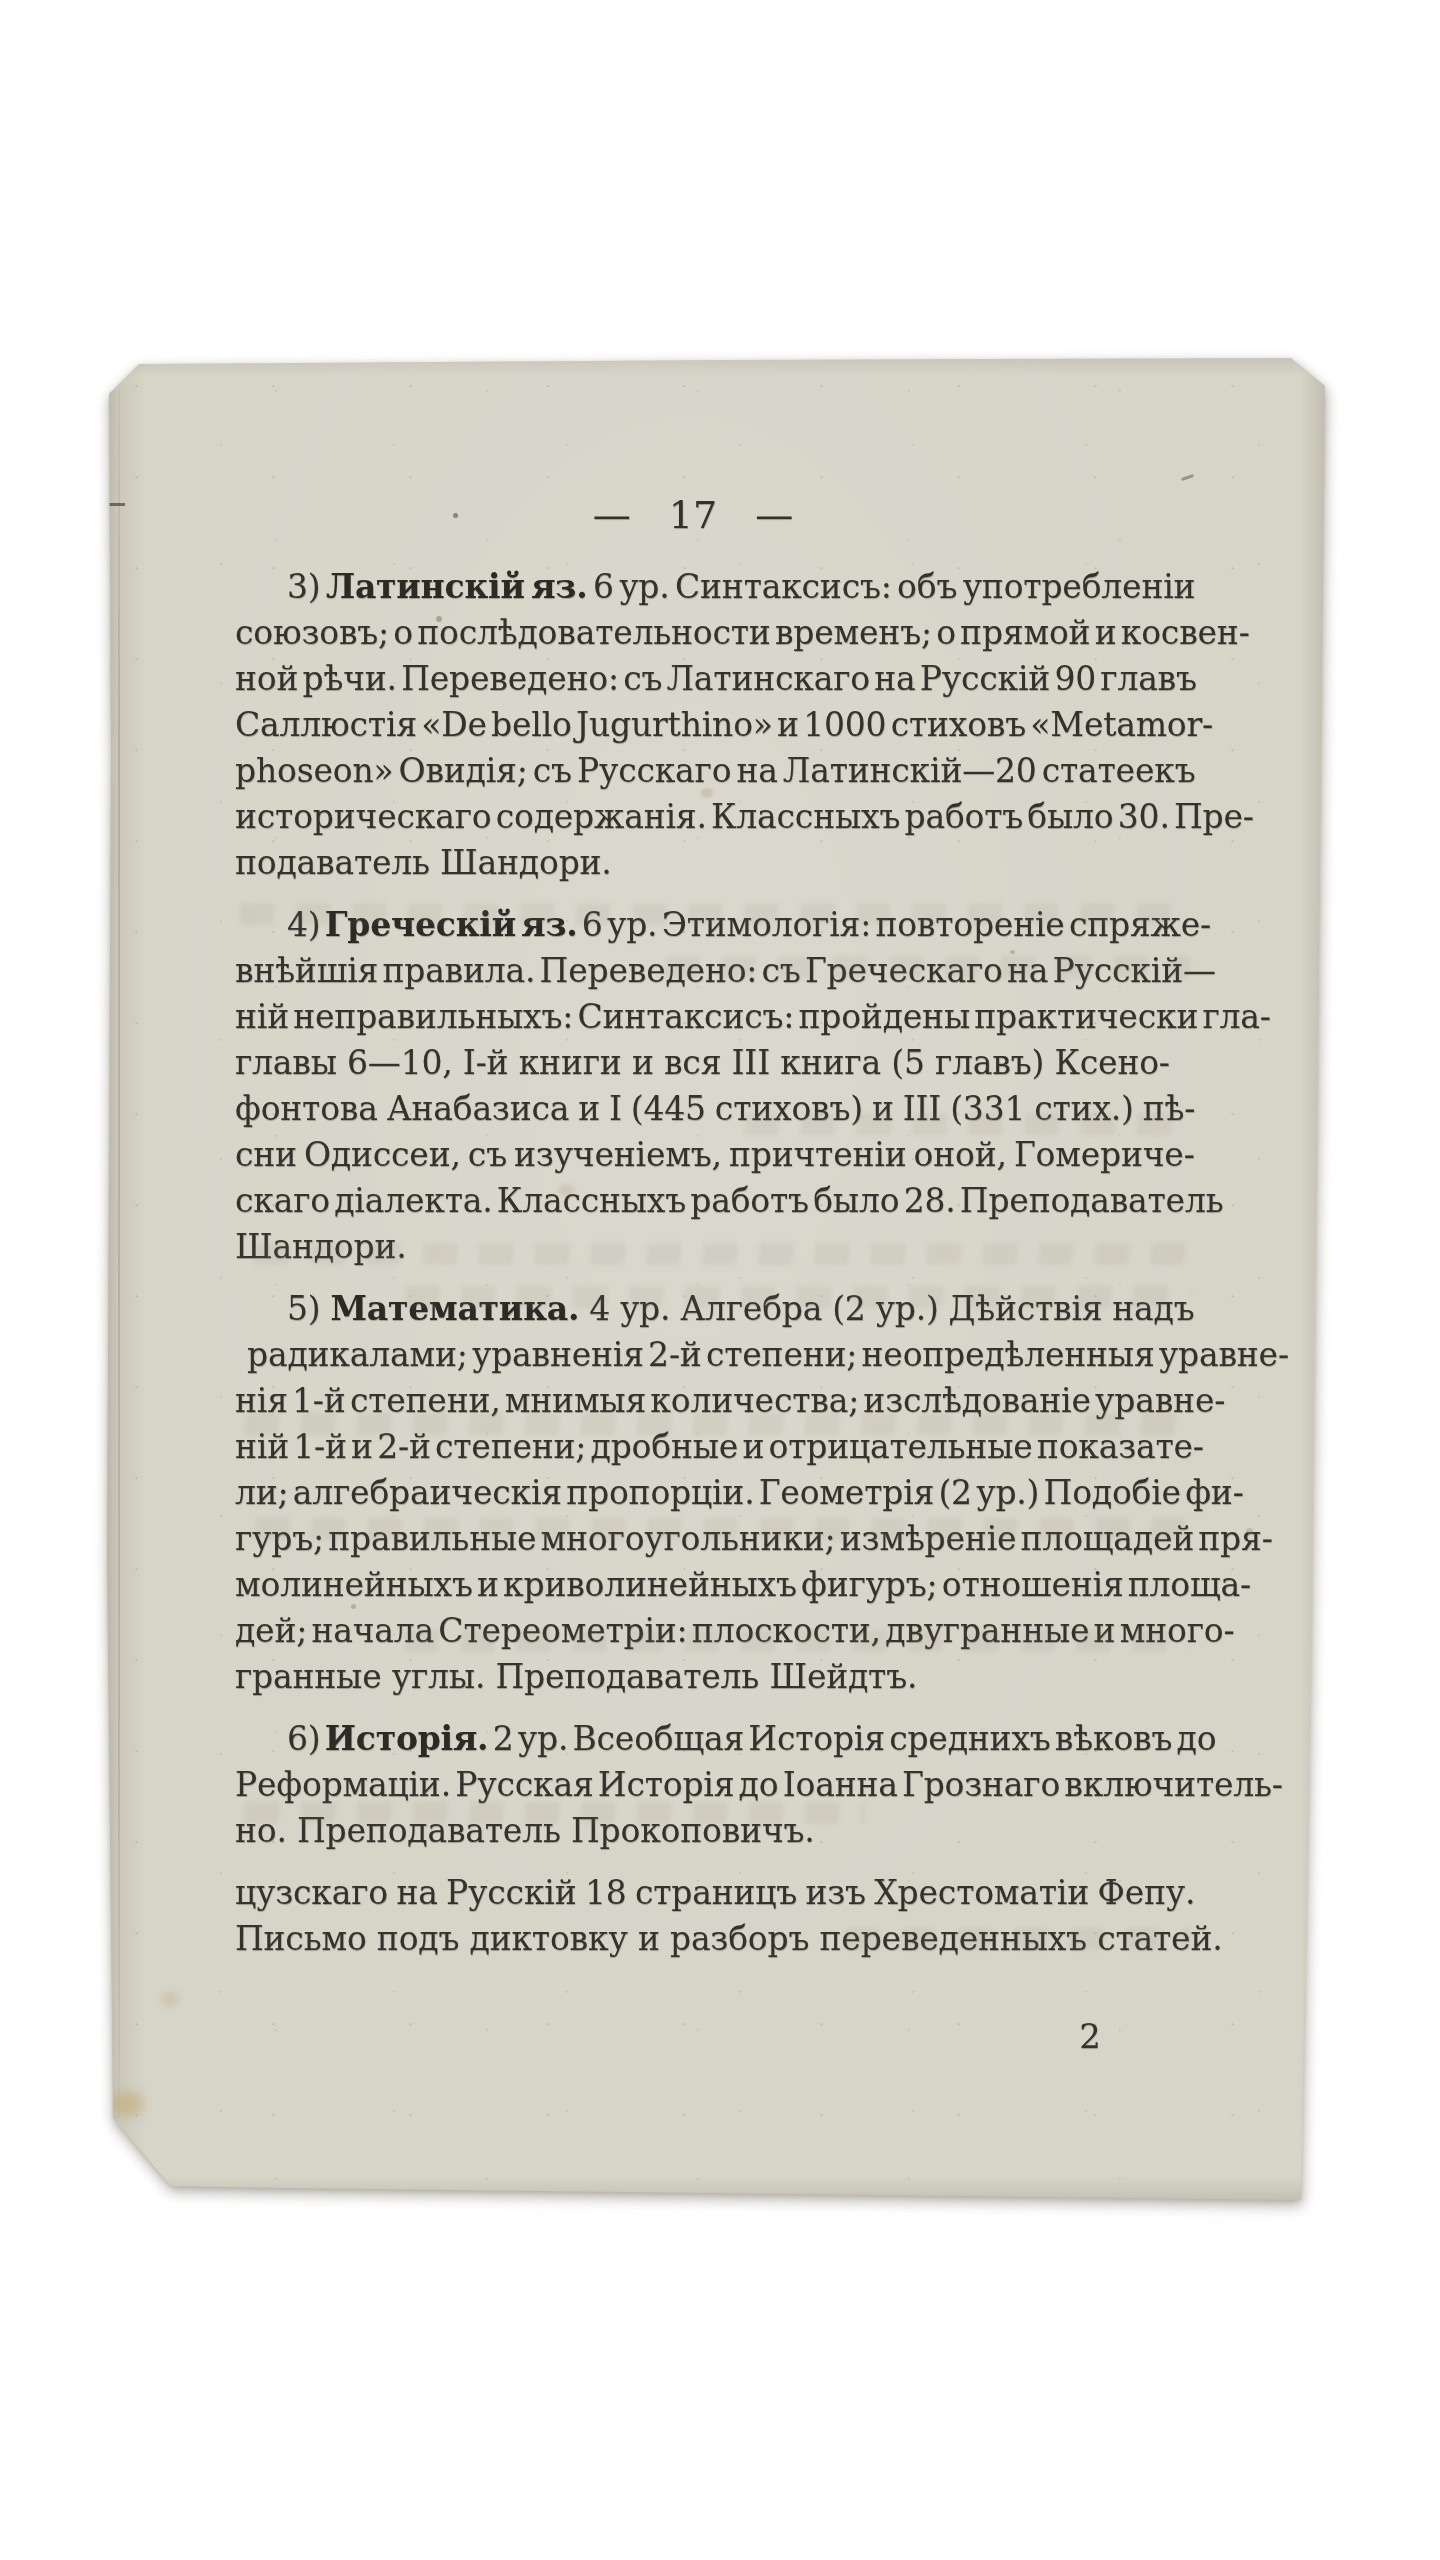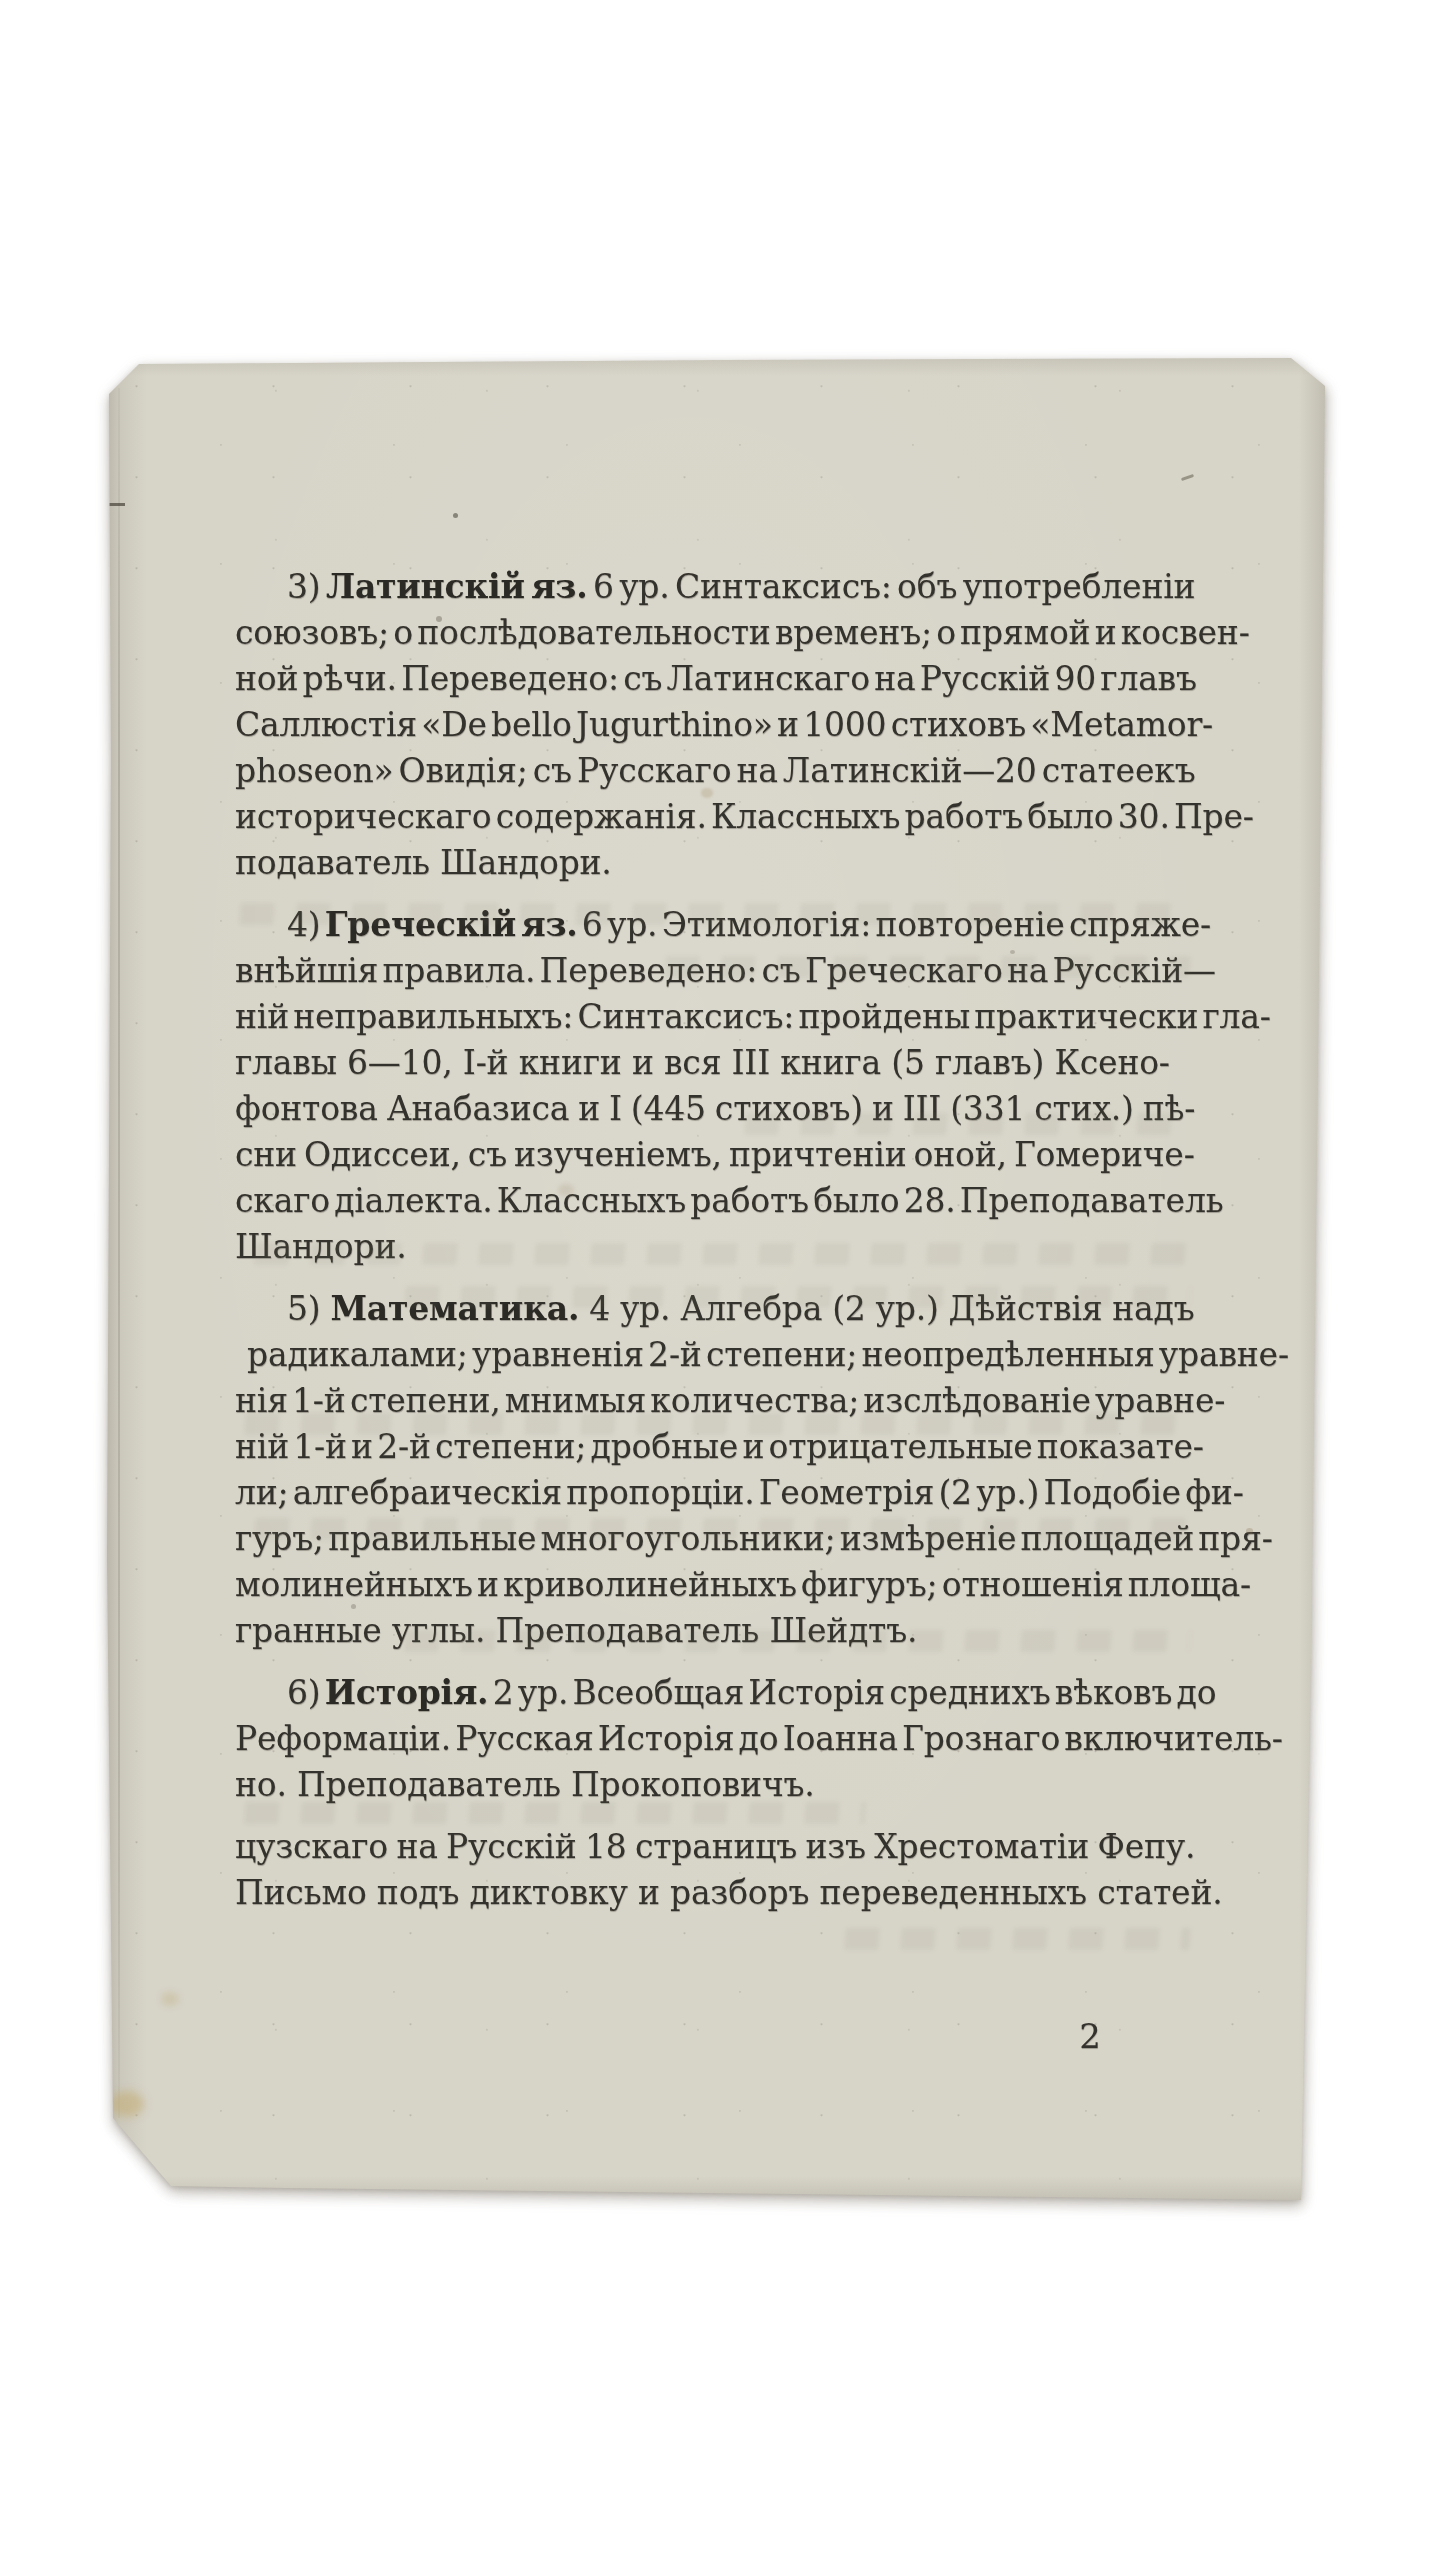--- a/index.html
+++ b/index.html
@@ -75,20 +75,21 @@
 </head>
 <body>
 
 <div class="screen">
   <div class="paper-wrap">
     <div class="paper">
 
       <div class="fold-line"></div>
       <div class="edge-tick"></div>
 
+      <div class="header">— 17 —</div>
 
       <div class="text-column" id="text-column">
           <div class="para">
             <div class="pline firstline" style="word-spacing: -4.85714px;"><span class="pnum">3)</span> <span class="ptitle">Латинскій яз.</span> 6 ур. Синтаксисъ: объ употребленіи</div>
             <div class="pline" style="word-spacing: -6px;">союзовъ; о послѣдовательности временъ; о прямой и косвен-</div>
             <div class="pline" style="word-spacing: -6px;">ной рѣчи. Переведено: съ Латинскаго на Русскій 90 главъ</div>
             <div class="pline" style="word-spacing: -6px;">Саллюстія «De bello Jugurthino» и 1000 стиховъ «Metamor-</div>
             <div class="pline" style="word-spacing: -5.16667px;">phoseon» Овидія; съ Русскаго на Латинскій—20 статеекъ</div>
             <div class="pline" style="word-spacing: -6px;">историческаго содержанія. Классныхъ работъ было 30. Пре-</div>
             <div class="pline lastline">подаватель Шандори.</div>
@@ -104,20 +105,21 @@
             <div class="pline lastline">Шандори.</div>
           </div>
           <div class="para">
             <div class="pline firstline" style="word-spacing: -0.375px;"><span class="pnum">5)</span> <span class="ptitle">Математика.</span> 4 ур. Алгебра (2 ур.) Дѣйствія надъ</div>
             <div class="pline" style="word-spacing: -6px; margin-left: 12px;">радикалами; уравненія 2-й степени; неопредѣленныя уравне-</div>
             <div class="pline" style="word-spacing: -6px;">нія 1-й степени, мнимыя количества; изслѣдованіе уравне-</div>
             <div class="pline" style="word-spacing: -6px;">ній 1-й и 2-й степени; дробные и отрицательные показате-</div>
             <div class="pline" style="word-spacing: -6px;">ли; алгебраическія пропорціи. Геометрія (2 ур.) Подобіе фи-</div>
             <div class="pline" style="word-spacing: -6px;">гуръ; правильные многоугольники; измѣреніе площадей пря-</div>
             <div class="pline" style="word-spacing: -6px;">молинейныхъ и криволинейныхъ фигуръ; отношенія площа-</div>
+            <div class="pline" style="word-spacing: -6px;">дей; начала Стереометріи: плоскости, двугранные и много-</div>
             <div class="pline lastline">гранные углы. Преподаватель Шейдтъ.</div>
           </div>
           <div class="para">
             <div class="pline firstline" style="word-spacing: -6px;"><span class="pnum">6)</span> <span class="ptitle">Исторія.</span> 2 ур. Всеобщая Исторія среднихъ вѣковъ до</div>
             <div class="pline" style="word-spacing: -6px;">Реформаціи. Русская Исторія до Іоанна Грознаго включитель-</div>
             <div class="pline lastline">но. Преподаватель Прокоповичъ.</div>
           </div>
           <div class="para">
             <div class="pline" style="word-spacing: -1.85714px;">цузскаго на Русскій 18 страницъ изъ Хрестоматіи Фепу.</div>
             <div class="pline lastline">Письмо подъ диктовку и разборъ переведенныхъ статей.</div>

